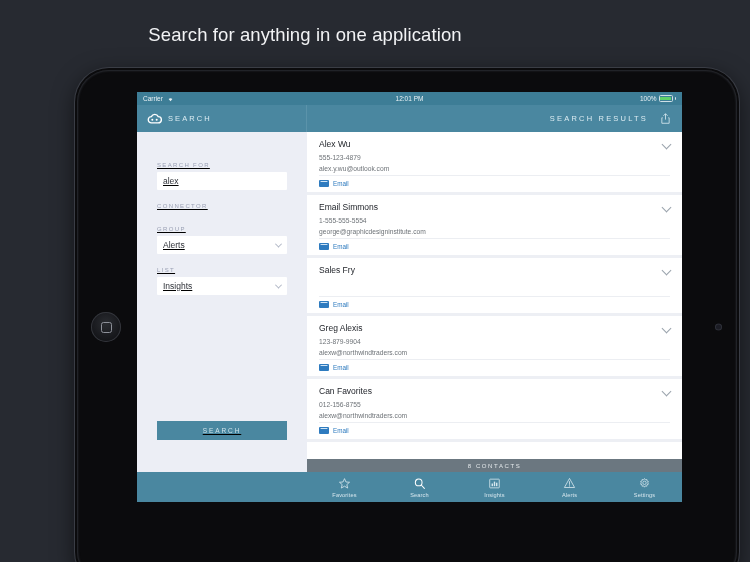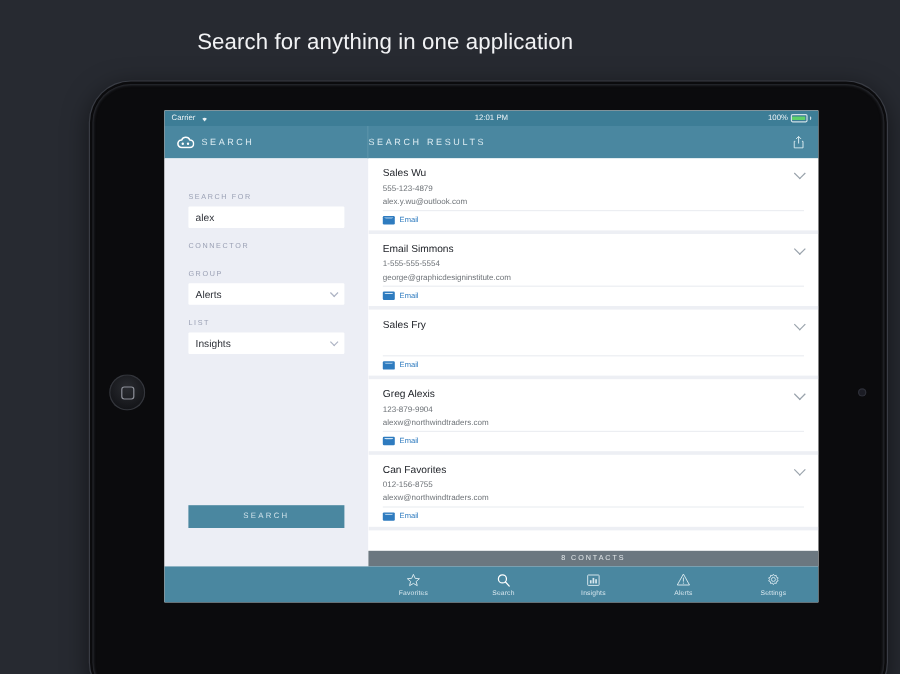--- a/index.html
+++ b/index.html
@@ -5,21 +5,21 @@
   * { box-sizing: border-box; margin: 0; padding: 0; }
   html, body {
     width: 750px; height: 562px;
     background: #272a31;
     font-family: "Liberation Sans", sans-serif;
     overflow: hidden;
   }
 
   .page-title {
     position: absolute;
-    top: 24px; left: 16px; width: 610px;
+    top: 24px; left: 0; width: 610px;
     text-align: center;
     color: #f2f3f5;
     font-size: 18.5px;
     font-weight: 400;
     letter-spacing: 0.1px;
   }
 
   
   .tablet {
     position: absolute;
@@ -111,33 +111,33 @@
     width: 170px; flex: none;
     display: flex; align-items: center; gap: 6px;
     padding-left: 10px;
     border-right: 1px solid #5b93aa;
     height: 100%;
   }
   .brand-text {
     font-size: 7.5px; letter-spacing: 2.1px; color: #dcecf2;
   }
   .header-center {
-    flex: 1; text-align: left;
+    flex: 1; text-align: right;
     font-size: 7.5px; letter-spacing: 2.2px; color: #dcecf2;
   }
   .header-right { width: 34px; flex: none; display: flex; justify-content: center; }
 
   .body-row { flex: 1; display: flex; min-height: 0; }
 
   
   .sidebar {
     width: 170px; flex: none;
     background: #eceef5;
     padding: 30px 20px 0 20px;
-    display: flex; flex-direction: column;
+    display: flex; flex-direction: column; text-decoration: underline;
   }
   .field { margin-bottom: 13px; }
   .field-label {
     font-size: 6px; letter-spacing: 1.35px;
     color: #9aa0b4; margin-bottom: 4px;
   }
   .field-box {
     background: #ffffff;
     height: 18px;
     border-radius: 1px;
@@ -318,21 +318,21 @@
         </div>
 
         <div class="search-button">SEARCH</div>
       </div>
 
       <div class="results-pane">
         <div class="results-list">
 
           <div class="result-card">
             <div class="chevron"></div>
-            <div class="result-name">Sales Wu</div>
+            <div class="result-name">Alex Wu</div>
             <div class="result-line">555-123-4879</div>
             <div class="result-line">alex.y.wu@outlook.com</div>
             <div class="card-action">
               <span class="mail-icon"></span>
               <span class="action-label">Email</span>
             </div>
           </div>
 
           <div class="result-card">
             <div class="chevron"></div>

